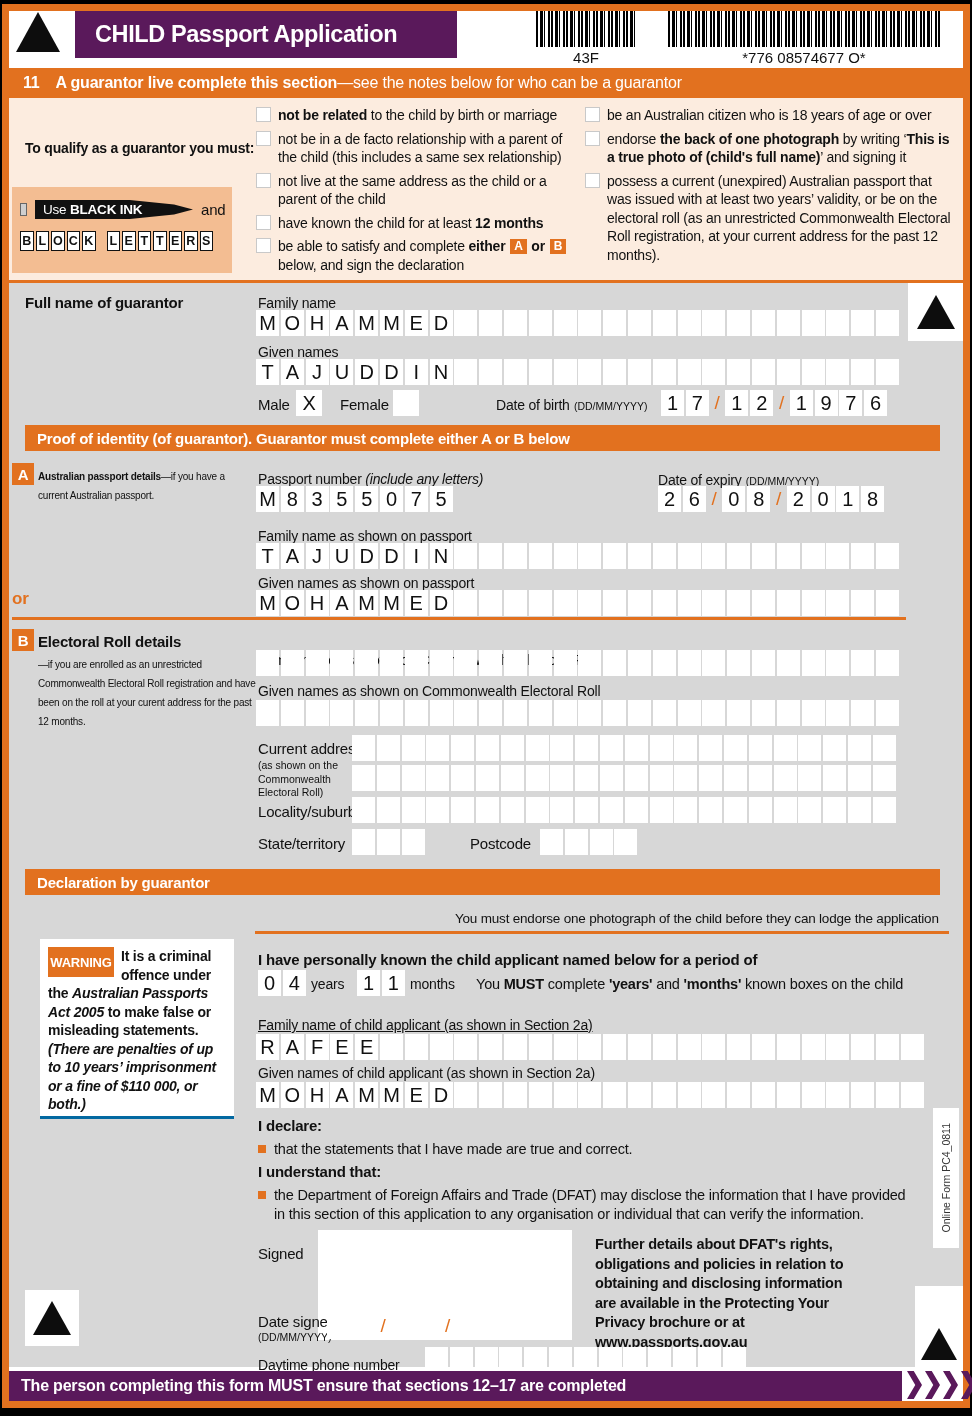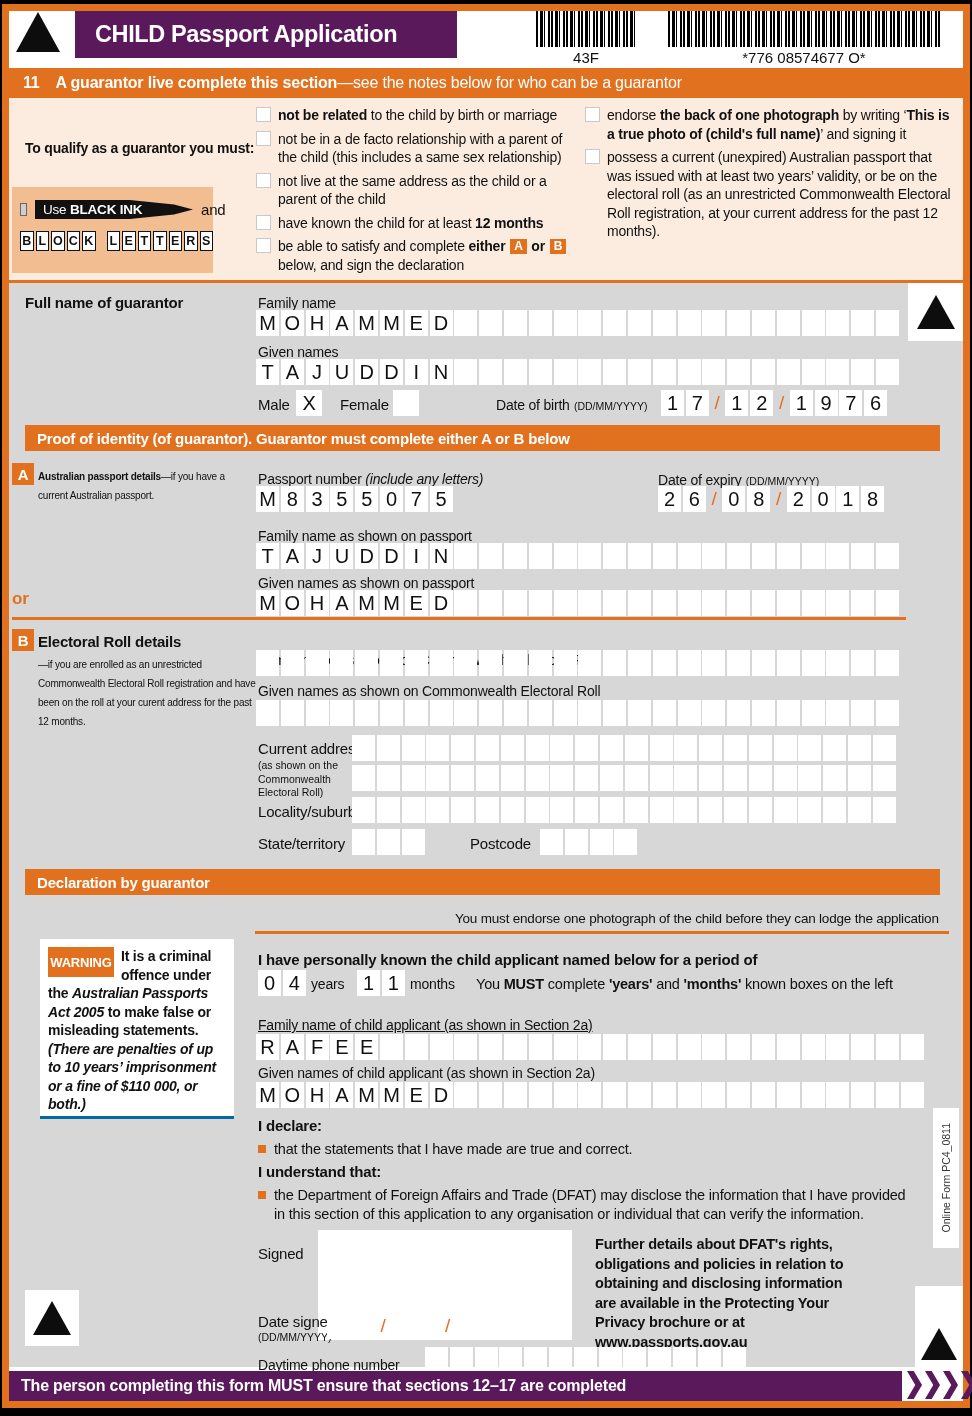--- a/index.html
+++ b/index.html
@@ -18,21 +18,21 @@
   .bclabel{font-size:15px;text-align:center;margin-top:2px;letter-spacing:0;}
   .obar{background:#e2711f;color:#fff;display:flex;align-items:center;}
   .bar11{left:0;top:57px;width:954px;height:30px;font-size:16px;padding-left:14px;}
   .bar11 .num{font-weight:700;margin-right:16px;}
   
   .cream{left:0;top:87px;width:954px;height:182px;background:#fcecdf;}
   .intro{left:16px;top:96px;font-size:14px;font-weight:700;white-space:nowrap;margin-top:33px;}
   .cbcol{display:flex;flex-direction:column;}
   .cbitem{display:flex;gap:7px;margin-bottom:5px;font-size:14px;line-height:18.5px;}
   .cb{width:15px;height:15px;border:1px solid #c9c9c9;background:#fff;flex:none;margin-top:1px;}
-  .inkbox{left:3px;top:176px;width:201px;height:86px;background:#f3bd92;padding:10px 8px 8px 8px;}
+  .inkbox{left:3px;top:176px;width:220px;height:86px;background:#f3bd92;padding:10px 8px 8px 8px;}
   .penrow{display:flex;align-items:center;gap:8px;}
   .clicker{width:7px;height:13px;background:#cfcfcf;border:1px solid #666;flex:none;}
   .pen{position:relative;height:25px;width:158px;background:#111;clip-path:polygon(0 12%,60% 12%,88% 30%,100% 50%,88% 70%,60% 88%,0 88%);color:#fff;font-size:13.5px;line-height:25px;padding-left:8px;flex:none;}
   .andtxt{font-size:15px;color:#111;}
   .lrow{display:flex;gap:2px;margin-top:9px;}
   .lbx{width:13.5px;height:20px;border:1.5px solid #111;background:#fff;color:#111;font-weight:700;font-size:12.5px;display:flex;align-items:center;justify-content:center;flex:none;letter-spacing:0;}
   .lsp{width:7px;flex:none;}
   
   .topline{left:0;top:269px;width:954px;height:3px;background:#e2711f;}
   .gray{left:0;top:272px;width:954px;height:1084px;background:#d7d7d7;}
@@ -108,20 +108,24 @@
         </div>
     <div class="cbitem">
           <div class="cb"></div>
           <div><span>be able to satisfy and complete </span><span class="b">either</span><span> </span><span class="abox">A</span><span> </span><span class="b">or</span><span> </span><span class="abox">B</span><span> below, and sign the declaration</span></div>
         </div>
   </div>
 
   <div class="abs cbcol" style="left:576px;top:95px;width:372px;">
     <div class="cbitem">
           <div class="cb"></div>
+          <div><span>be an Australian citizen who is 18 years of age or over</span></div>
+        </div>
+    <div class="cbitem">
+          <div class="cb"></div>
           <div><span>endorse </span><span class="b">the back of one photograph</span><span> by writing ‘</span><span class="b">This is a true photo of (child's full name)</span><span>’ and signing it</span></div>
         </div>
     <div class="cbitem">
           <div class="cb"></div>
           <div><span>possess a current (unexpired) Australian passport that was issued with at least two years’ validity, or be on the electoral roll (as an unrestricted Commonwealth Electoral Roll registration, at your current address for the past 12 months).</span></div>
         </div>
   </div>
 
   <div class="abs inkbox">
     <div class="penrow">
@@ -484,21 +488,21 @@
   <div class="cellrow" style="left:249px;top:959px;">
         <div class="cell">0</div>
         <div class="cell">4</div>
       </div>
   <div class="abs lbl" style="left:302px;top:965px;">years</div>
   <div class="cellrow" style="left:348px;top:959px;">
         <div class="cell">1</div>
         <div class="cell">1</div>
       </div>
   <div class="abs lbl" style="left:401px;top:965px;">months</div>
-  <div class="abs" style="left:467px;top:965px;font-size:14.5px;"><span>You </span><span class="b">MUST</span><span> complete </span><span class="b">'years'</span><span> and </span><span class="b">'months'</span><span> known boxes on the left</span></div>
+  <div class="abs" style="left:467px;top:965px;font-size:14.5px;"><span>You </span><span class="b">MUST</span><span> complete </span><span class="b">'years'</span><span> and </span><span class="b">'months'</span><span> known boxes on the child</span></div>
 
   <div class="abs lbl" style="left:249px;top:1006px;text-decoration:underline;">Family name of child applicant (as shown in Section 2a)</div>
   <div class="cellrow" style="left:247px;top:1023px;">
         <div class="cell">R</div>
         <div class="cell">A</div>
         <div class="cell">F</div>
         <div class="cell">E</div>
         <div class="cell">E</div>
         <div class="cell"></div>
         <div class="cell"></div>

